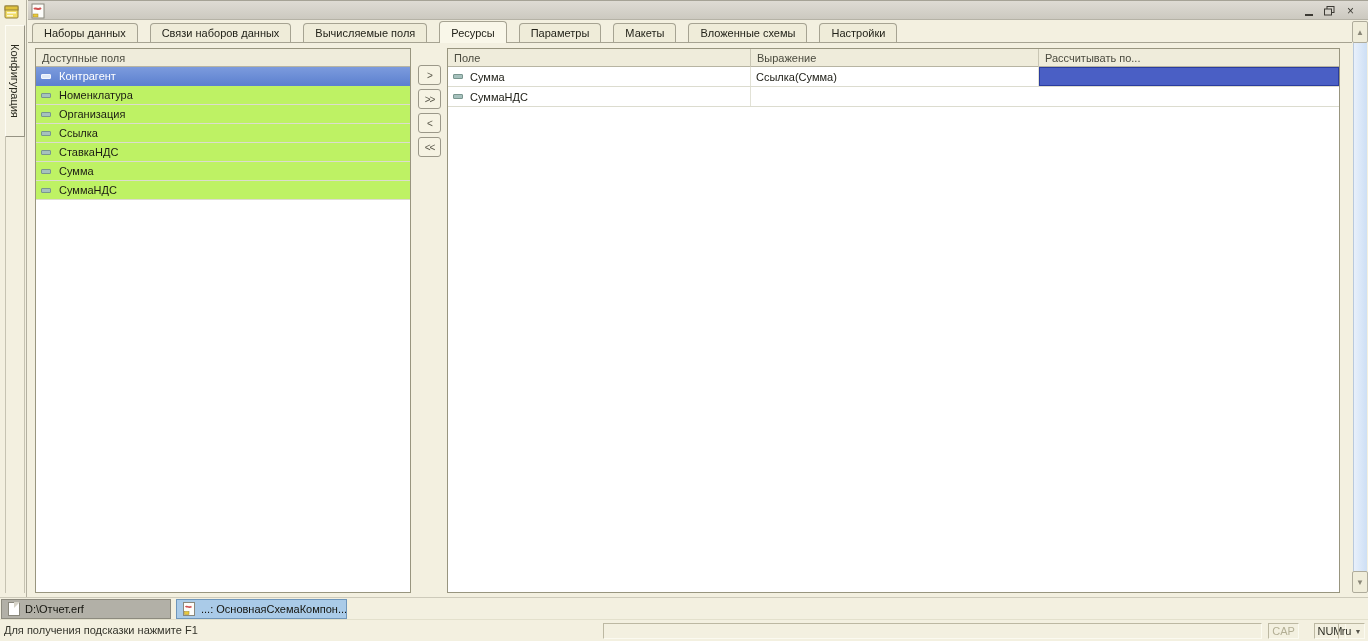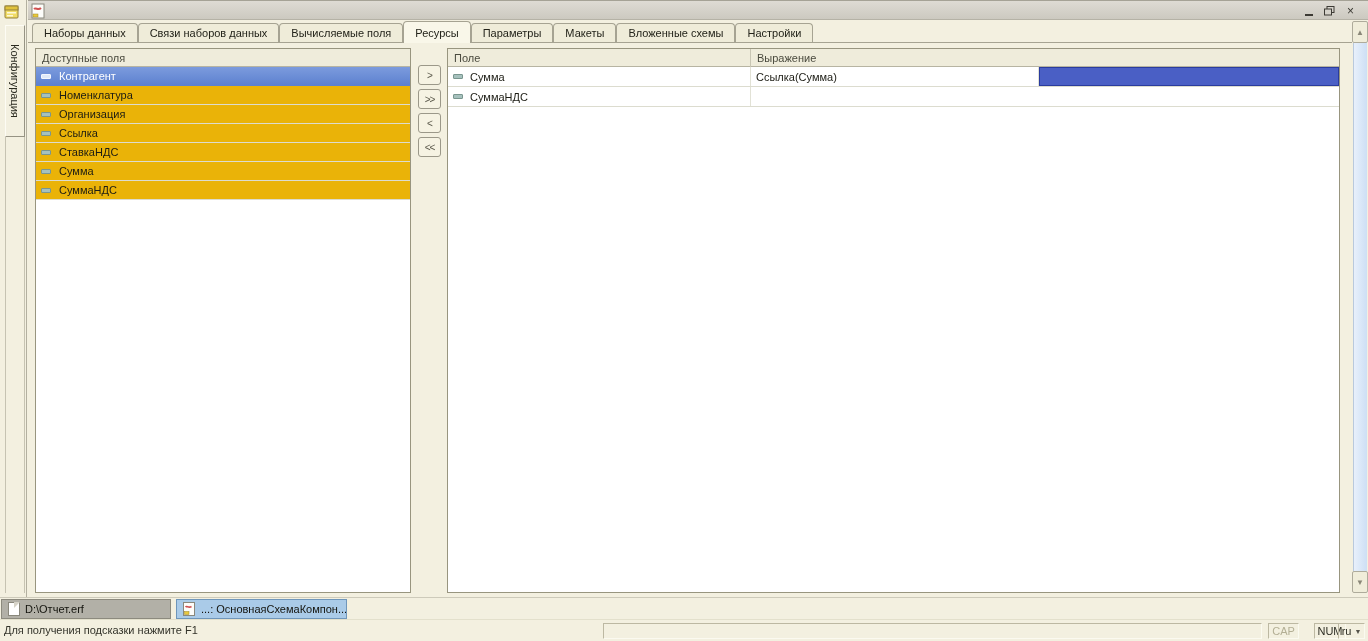--- a/index.html
+++ b/index.html
@@ -20,31 +20,31 @@
   #title-text { position:absolute; left:23px; top:3px; font-size:12px; font-weight:bold; color:#14140e; white-space:nowrap; }
   .win-btn { position:absolute; top:2px; width:17px; height:15px; display:flex; align-items:center; justify-content:center; cursor:default; }
   #btn-min  { left:1272px; }
   #btn-restore { left:1293px; }
   #btn-close { left:1314px; }
   .glyph-min { width:8px; height:2px; background:#3c3a34; margin-top:8px; }
   .glyph-close { font-size:12px; color:#3c3a34; line-height:1; }
 
   
   #main-tabs { position:absolute; left:28px; top:21px; width:1324px; height:22px; border-bottom:1px solid #a6a392; display:flex; align-items:flex-end; padding-left:4px; }
-  .tab { position:relative; height:19px; padding:3px 11px 2px; margin-right:0; background:#efecd9; border:1px solid #a6a392; border-bottom:none; border-radius:4px 4px 0 0; white-space:nowrap; color:#23231a; z-index:1; }
+  .tab { position:relative; height:19px; padding:3px 11px 2px; margin-right:12px; background:#efecd9; border:1px solid #a6a392; border-bottom:none; border-radius:4px 4px 0 0; white-space:nowrap; color:#23231a; z-index:1; }
   .tab.active { height:22px; margin-bottom:-1px; padding-top:5px; background:#f9f7e9; z-index:3; }
 
   
   #content { position:absolute; left:28px; top:43px; width:1280px; height:554px; }
   .panel { position:absolute; background:#fff; border:1px solid #98957f; }
   .panel-header { height:18px; background:#efecdb; border-bottom:1px solid #b7b4a2; color:#4a4a3e; display:flex; align-items:center; }
   .panel-header .hcell { padding-left:6px; }
 
   #fields-panel { left:7px; top:5px; width:376px; height:545px; }
-  .list-row { height:19px; display:flex; align-items:center; padding-left:5px; border-bottom:1px solid #dcdccf; background:#eab308; }
+  .list-row { height:19px; display:flex; align-items:center; padding-left:5px; border-bottom:1px solid #dcdccf; background:#bef264; }
   .list-row .dash-icon { width:10px; height:5px; background:#a6c1bd; border:1px solid #79968f; border-radius:1px; margin-right:8px; flex:none; }
   .list-row.selected { background:linear-gradient(#7c9bdd,#5d81d0); color:#fff; border-bottom-color:#5d81d0; }
   .list-row.selected .dash-icon { background:#dfe9f8; border-color:#f2f6fd; }
 
   .xfer-btn { position:absolute; left:390px; width:23px; height:20px; background:#f6f3e3; border:1px solid #9b9889; border-radius:3px; color:#5c5a4c; font-size:10px; letter-spacing:-1px; display:flex; align-items:center; justify-content:center; cursor:default; }
   #xfer-1 { top:22px; } #xfer-2 { top:46px; } #xfer-3 { top:70px; } #xfer-4 { top:94px; }
 
   #resources-panel { left:419px; top:5px; width:893px; height:545px; }
   .rgrid { display:grid; grid-template-columns:303px 288px 1fr; }
   .rgrid .hcell { border-right:1px solid #c9c6b4; height:18px; display:flex; align-items:center; padding-left:6px; }
@@ -172,20 +172,21 @@
 
     <div class="xfer-btn" id="xfer-1">&gt;</div>
     <div class="xfer-btn" id="xfer-2">&gt;&gt;</div>
     <div class="xfer-btn" id="xfer-3">&lt;</div>
     <div class="xfer-btn" id="xfer-4">&lt;&lt;</div>
 
     <div class="panel" id="resources-panel">
       <div class="panel-header rgrid">
         <span class="hcell">Поле</span>
         <span class="hcell">Выражение</span>
+        <span class="hcell">Рассчитывать по...</span>
       </div>
       <div class="trow rgrid">
         <div class="tcell">
             <span class="dash-icon"></span>
             <span>Сумма</span>
           </div>
         <div class="tcell">
             <span>Ссылка(Сумма)</span>
           </div>
         <div class="tcell cell-selected">

